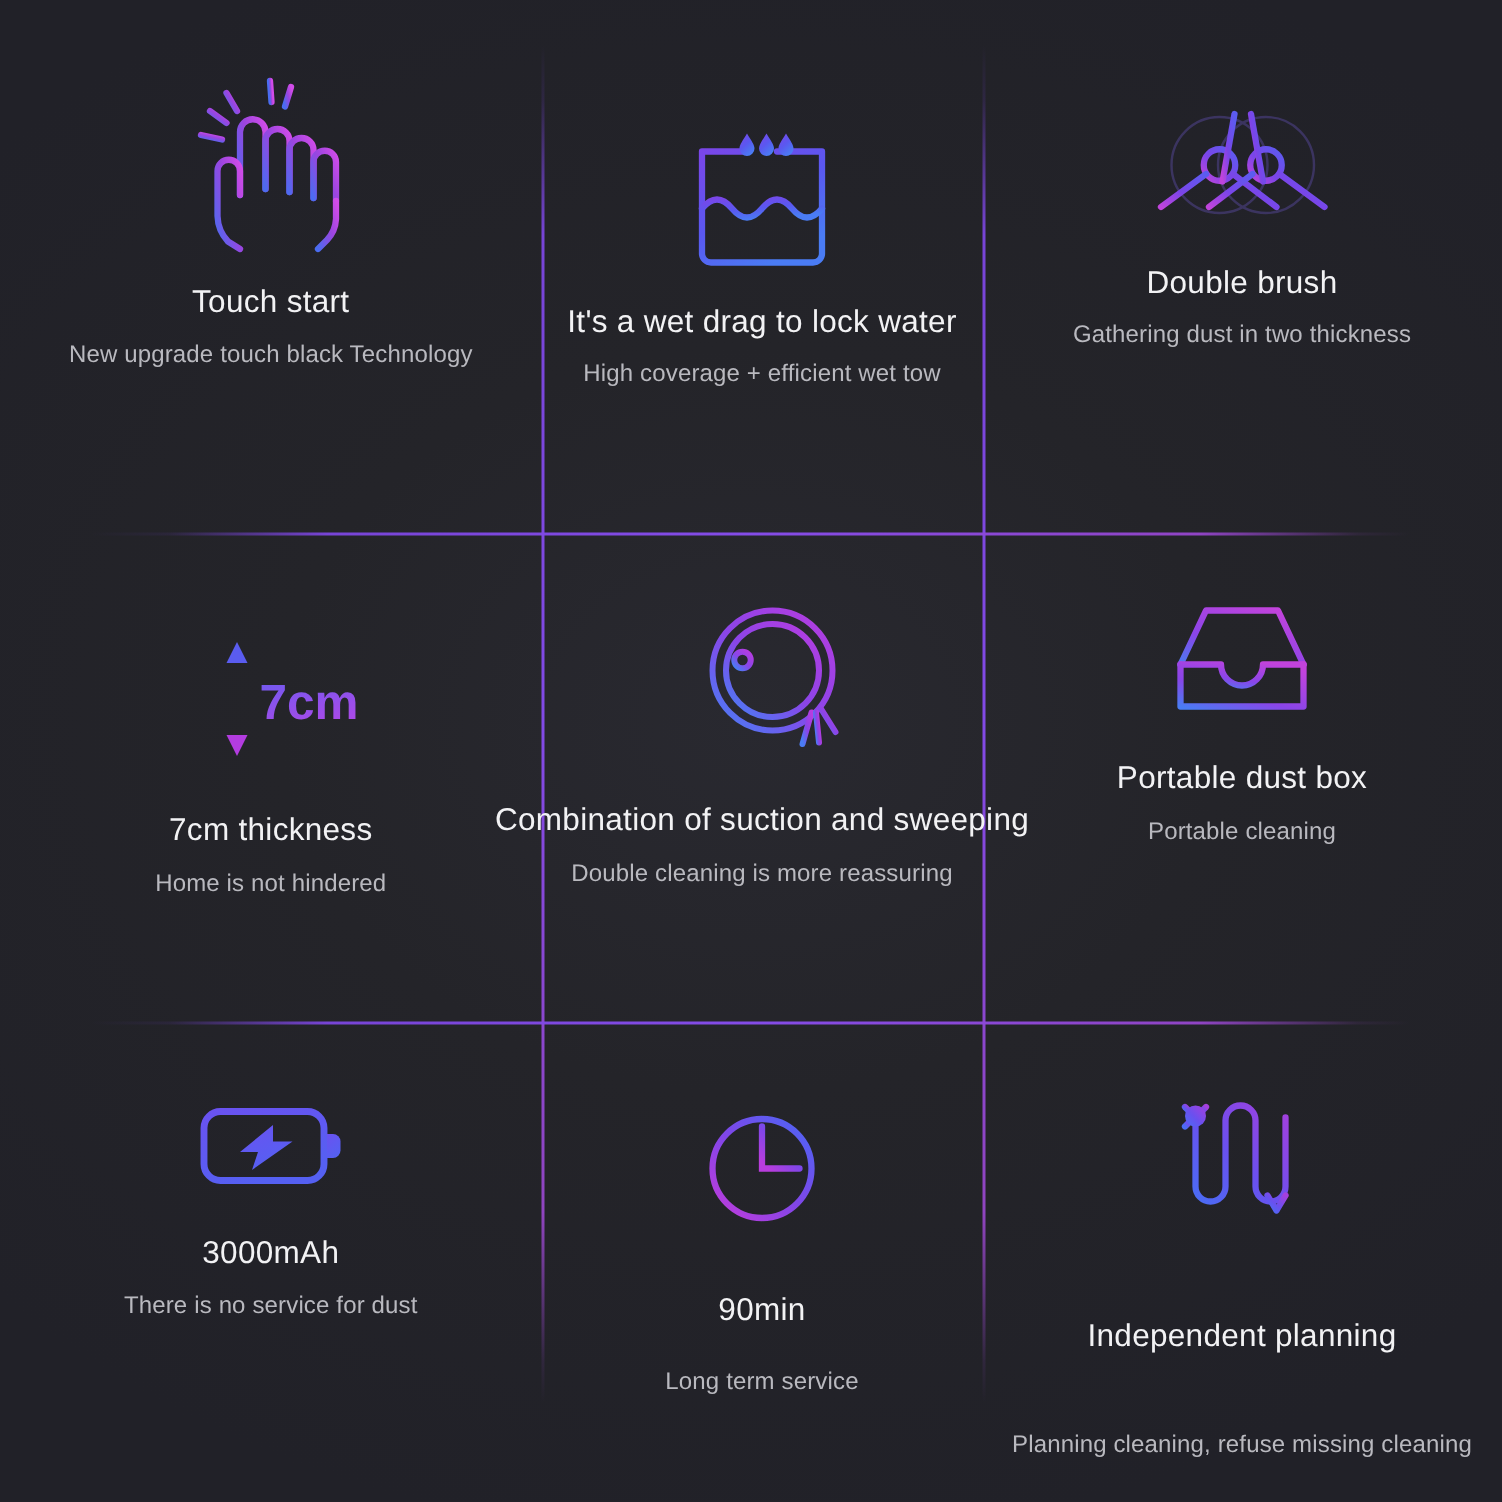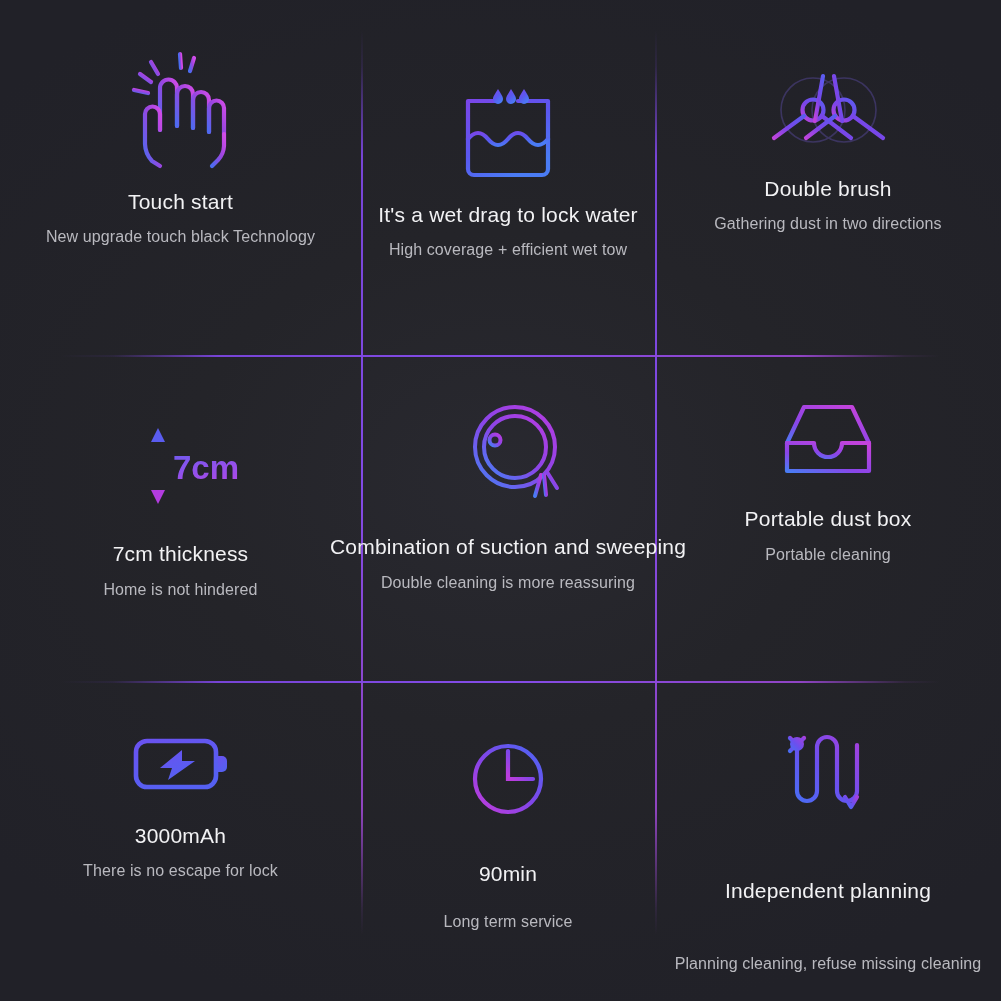--- a/index.html
+++ b/index.html
@@ -213,21 +213,21 @@
 
             <line x1="73" y1="4" x2="73" y2="42"></line>
             <circle cx="73" cy="52" r="10.5"></circle>
             <line x1="64" y1="58" x2="35" y2="80"></line>
             <line x1="82" y1="58" x2="112" y2="80"></line>
             <line x1="71" y1="63" x2="63" y2="18"></line>
           </g>
         </svg>
       </div>
       <div class="title">Double brush</div>
-      <div class="subtitle">Gathering dust in two directions</div>
+      <div class="subtitle">Gathering dust in two thickness</div>
     </div>
 
     <div class="cell r2">
       <div class="icon-wrap">
         <svg width="120" height="92" viewBox="0 0 120 92">
           <defs>
             <linearGradient id="g4top" x1="0" y1="0" x2="1" y2="0">
               <stop offset="0%" stop-color="#7b4ae8"></stop>
               <stop offset="100%" stop-color="#4a86f4"></stop>
             </linearGradient>
@@ -327,21 +327,21 @@
               <stop offset="0%" stop-color="#6a52f0"></stop>
               <stop offset="100%" stop-color="#5560f2"></stop>
             </linearGradient>
           </defs>
           <rect x="3" y="5" width="80" height="46" rx="11" fill="none" stroke="url(#g7)" stroke-width="4.6"></rect>
           <path d="M85 20 h4 a5 5 0 0 1 5 5 v6 a5 5 0 0 1 -5 5 h-4 z" fill="url(#g7)"></path>
           <path d="M49 14 L27 32 h12 l-4 12 L62 25 H49 z" fill="url(#g7)"></path>
         </svg>
       </div>
       <div class="title">3000mAh</div>
-      <div class="subtitle">There is no escape for lock</div>
+      <div class="subtitle">There is no service for dust</div>
     </div>
 
     <div class="cell r3 r3c2">
       <div class="icon-wrap">
         <svg width="84" height="88" viewBox="0 0 84 88">
           <defs>
             <linearGradient id="g8" x1="0.9" y1="0.1" x2="0.1" y2="0.95">
               <stop offset="0%" stop-color="#5560f2"></stop>
               <stop offset="50%" stop-color="#8046e8"></stop>
               <stop offset="100%" stop-color="#b93ddd"></stop>

